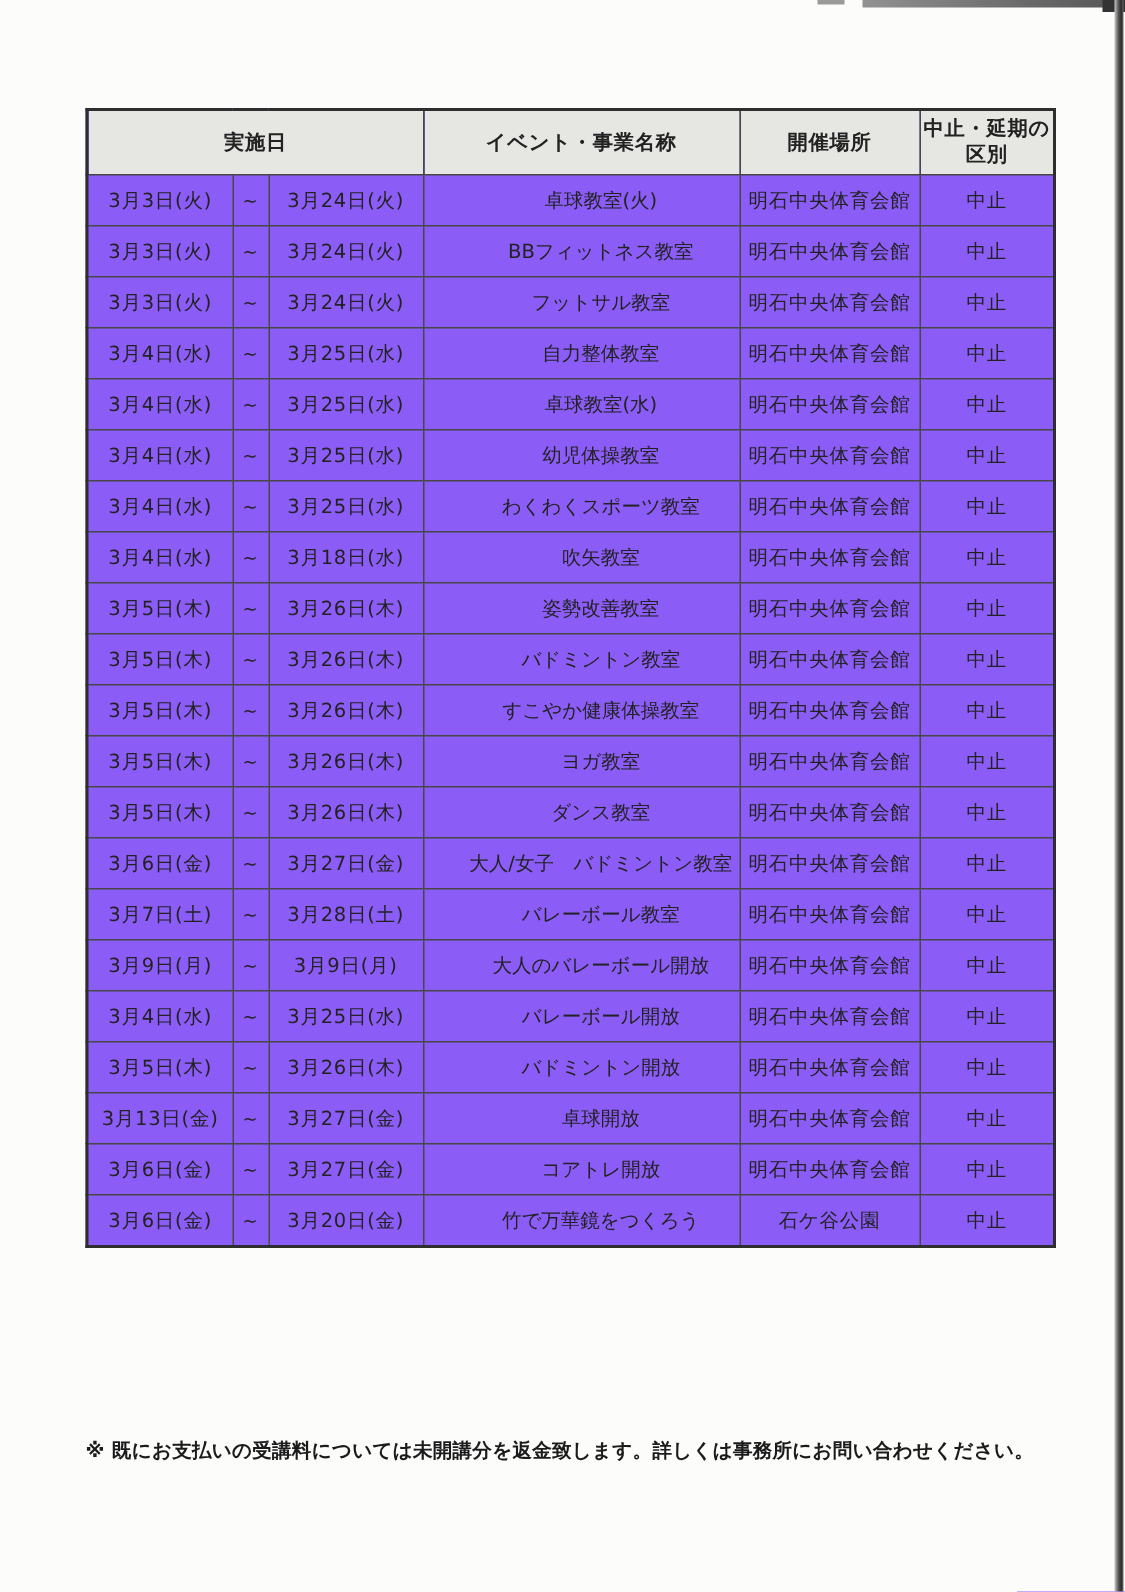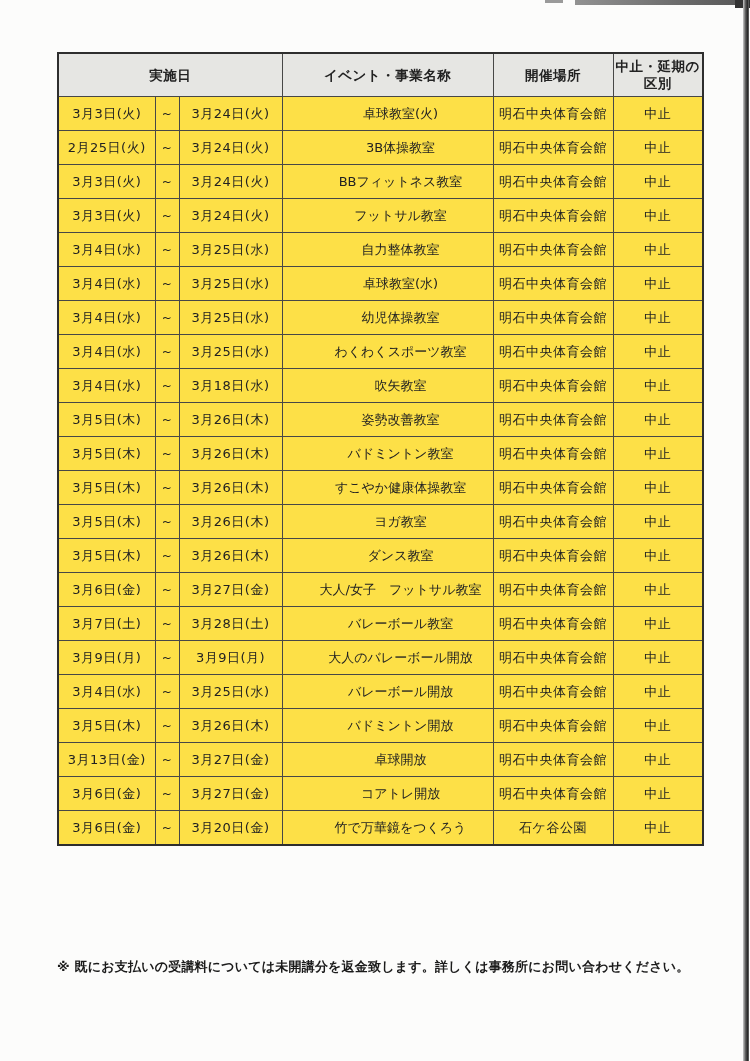--- a/index.html
+++ b/index.html
@@ -26,24 +26,24 @@
     position: absolute; right: 0; top: 0; width: 15px; height: 8px;
     background: #333;
   }
   .artifact-right-line {
     position: absolute; top: 0; bottom: 0; right: 1px; width: 6px;
     background: linear-gradient(to right, #c9c9c9, #565656 45%, #2c2c2c 75%, #6a6a6a);
   }
 
   
   table.schedule {
-    position: absolute; left: 57px; top: 52px;
+    position: absolute; left: 57px; top: 72px;
     border-collapse: collapse; table-layout: fixed;
     width: 645px;
-    background: #fde047;
+    background: #8b5cf6;
     border: 2px solid #2e2e2e;
   }
   col.c-start { width: 97px; }
   col.c-tilde { width: 24px; }
   col.c-end   { width: 103px; }
   col.c-event { width: 211px; }
   col.c-venue { width: 120px; }
   col.c-status{ width: 90px; }
 
   th, td {
@@ -106,28 +106,20 @@
     <tbody>
     <tr>
       <td>3月3日(火)</td>
       <td class="tilde">~</td>
       <td>3月24日(火)</td>
       <td class="event">卓球教室(火)</td>
       <td>明石中央体育会館</td>
       <td>中止</td>
     </tr>
 
-    <tr>
-      <td>2月25日(火)</td>
-      <td class="tilde">~</td>
-      <td>3月24日(火)</td>
-      <td class="event">3B体操教室</td>
-      <td>明石中央体育会館</td>
-      <td>中止</td>
-    </tr>
 
     <tr>
       <td>3月3日(火)</td>
       <td class="tilde">~</td>
       <td>3月24日(火)</td>
       <td class="event">BBフィットネス教室</td>
       <td>明石中央体育会館</td>
       <td>中止</td>
     </tr>
 
@@ -227,21 +219,21 @@
       <td>3月26日(木)</td>
       <td class="event">ダンス教室</td>
       <td>明石中央体育会館</td>
       <td>中止</td>
     </tr>
 
     <tr>
       <td>3月6日(金)</td>
       <td class="tilde">~</td>
       <td>3月27日(金)</td>
-      <td class="event">大人/女子　フットサル教室</td>
+      <td class="event">大人/女子　バドミントン教室</td>
       <td>明石中央体育会館</td>
       <td>中止</td>
     </tr>
 
     <tr>
       <td>3月7日(土)</td>
       <td class="tilde">~</td>
       <td>3月28日(土)</td>
       <td class="event">バレーボール教室</td>
       <td>明石中央体育会館</td>

